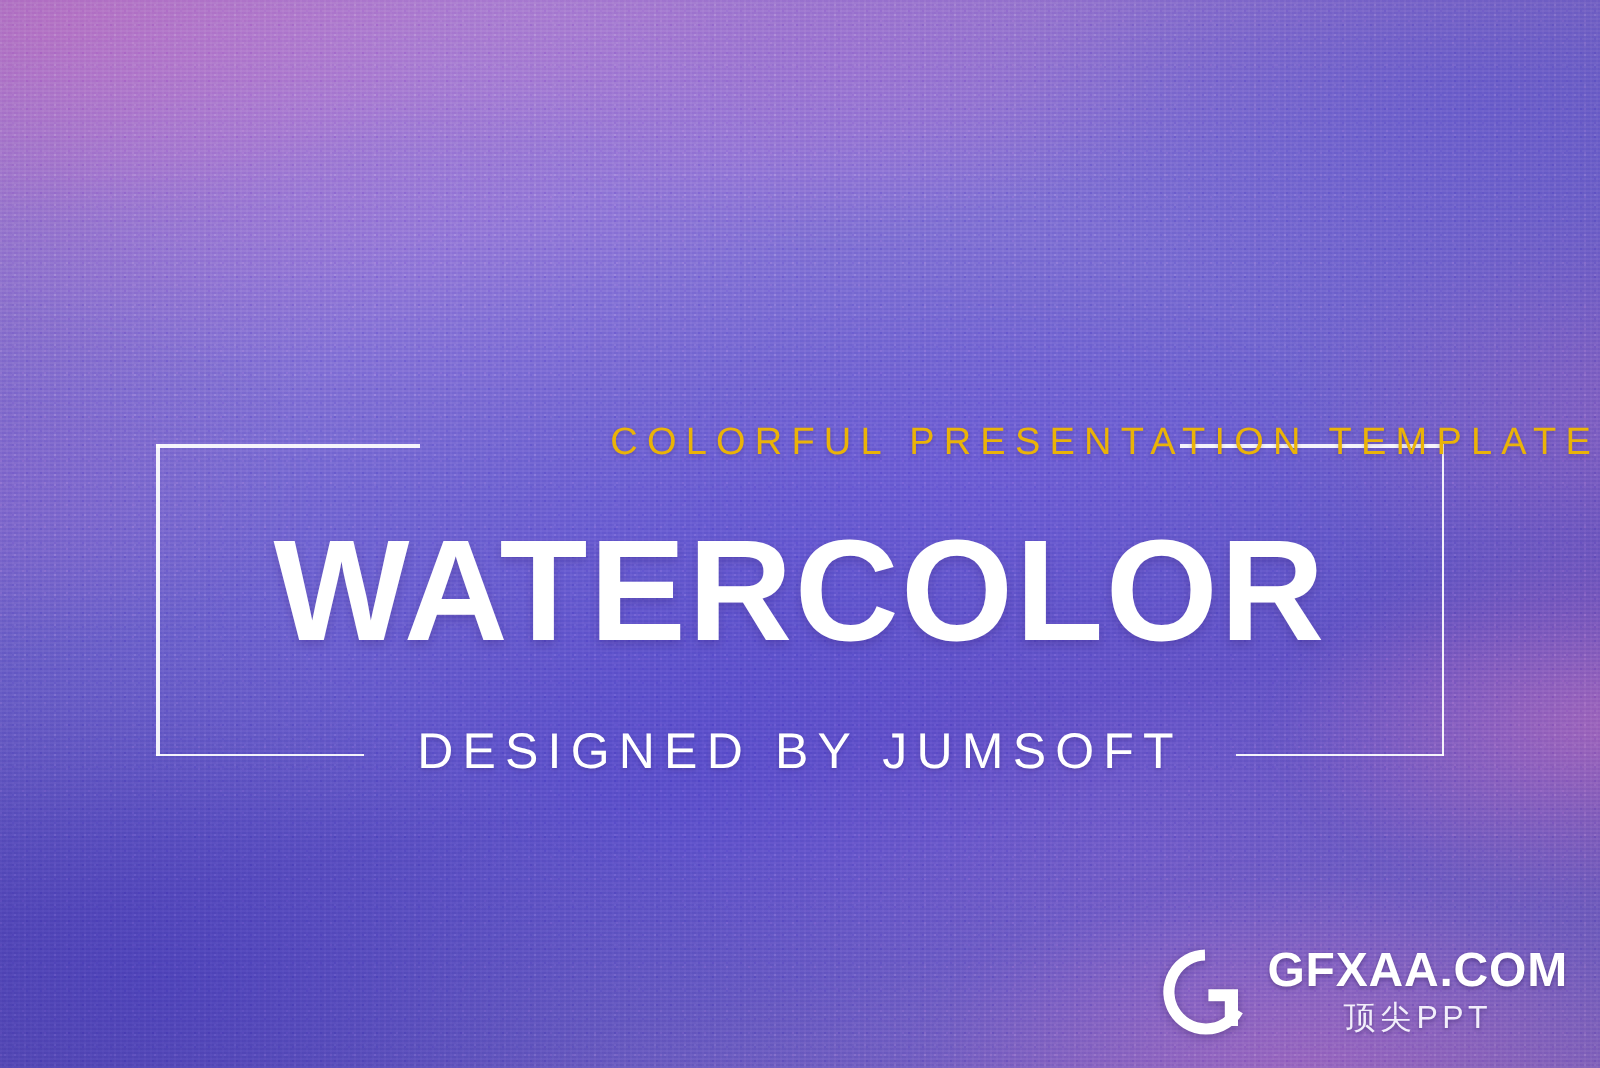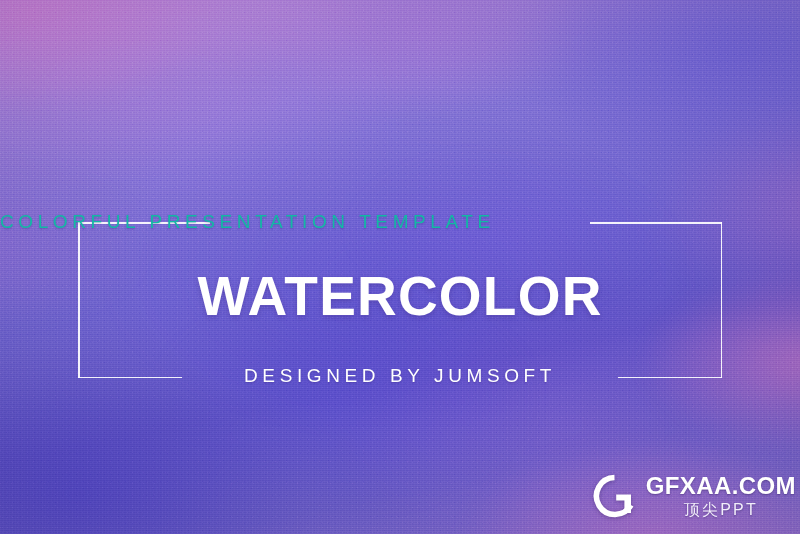--- a/index.html
+++ b/index.html
@@ -115,64 +115,64 @@
   .frame-top-r  { right: 0;  top: 0;    height: 1.5px; width: 132px; }
   .frame-bot-l  { left: 0;   bottom: 0; height: 1.5px; width: 104px; }
   .frame-bot-r  { right: 0;  bottom: 0; height: 1.5px; width: 104px; }
 
   
   .eyebrow {
     position: absolute;
     left: 0;
     right: 0;
     top: 210px;
-    text-align: left;
-    color: #14b8a6;
+    text-align: right;
+    color: #eab308;
     font-size: 19px;
     font-weight: 400;
     letter-spacing: 4.6px;
     line-height: 24px;
     white-space: nowrap;
     text-shadow: 0 1px 2px rgba(45,25,95,0.25);
   }
 
   .title {
     position: absolute;
     left: 0;
     right: 0;
     top: 258px;
     text-align: center;
     color: #ffffff;
-    font-size: 55px;
+    font-size: 72px;
     font-weight: 700;
     letter-spacing: 1.2px;
     line-height: 76px;
     white-space: nowrap;
     text-shadow: 0 2px 5px rgba(45,25,95,0.22);
   }
 
   .byline {
     position: absolute;
     left: 0;
     right: 0;
     top: 364px;
     text-align: center;
     color: #ffffff;
-    font-size: 19px;
+    font-size: 25px;
     font-weight: 400;
     letter-spacing: 4.6px;
     line-height: 24px;
     white-space: nowrap;
     text-shadow: 0 1px 2px rgba(45,25,95,0.25);
   }
 
   
   .watermark {
     position: absolute;
-    right: 4px;
+    right: 16px;
     bottom: 14px;
     display: flex;
     align-items: center;
     gap: 7px;
   }
 
   .wm-mark {
     width: 48px;
     height: 48px;
     flex: none;

